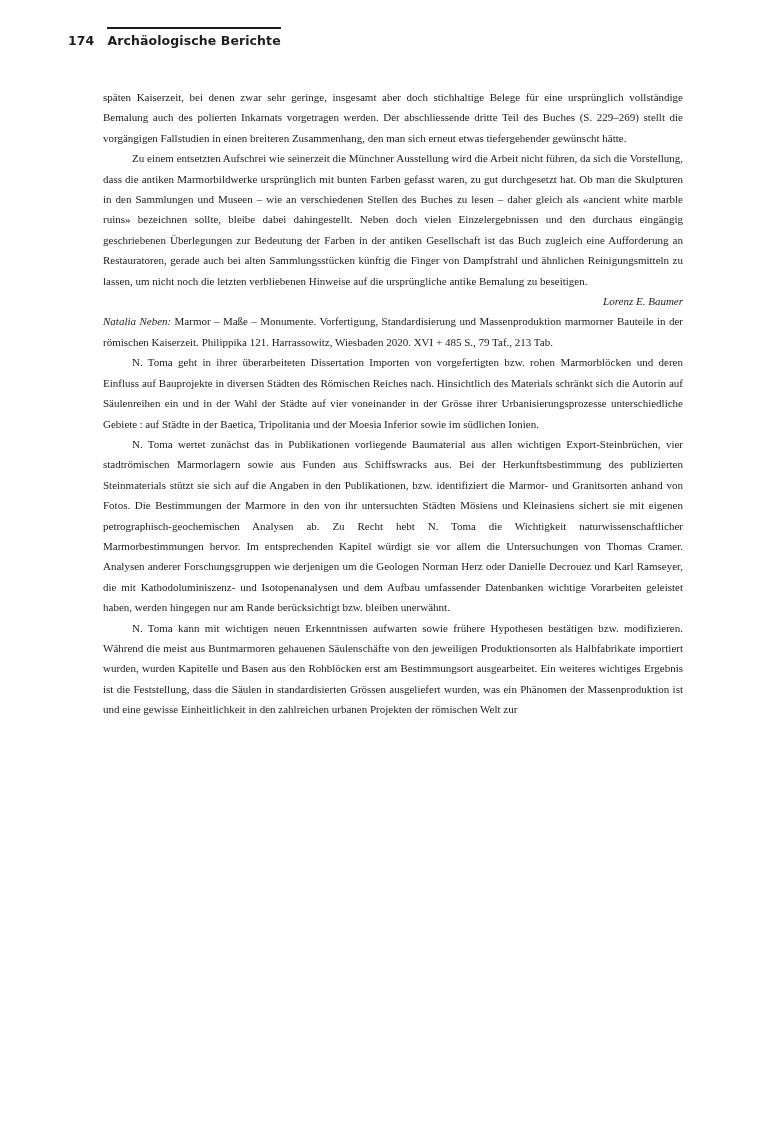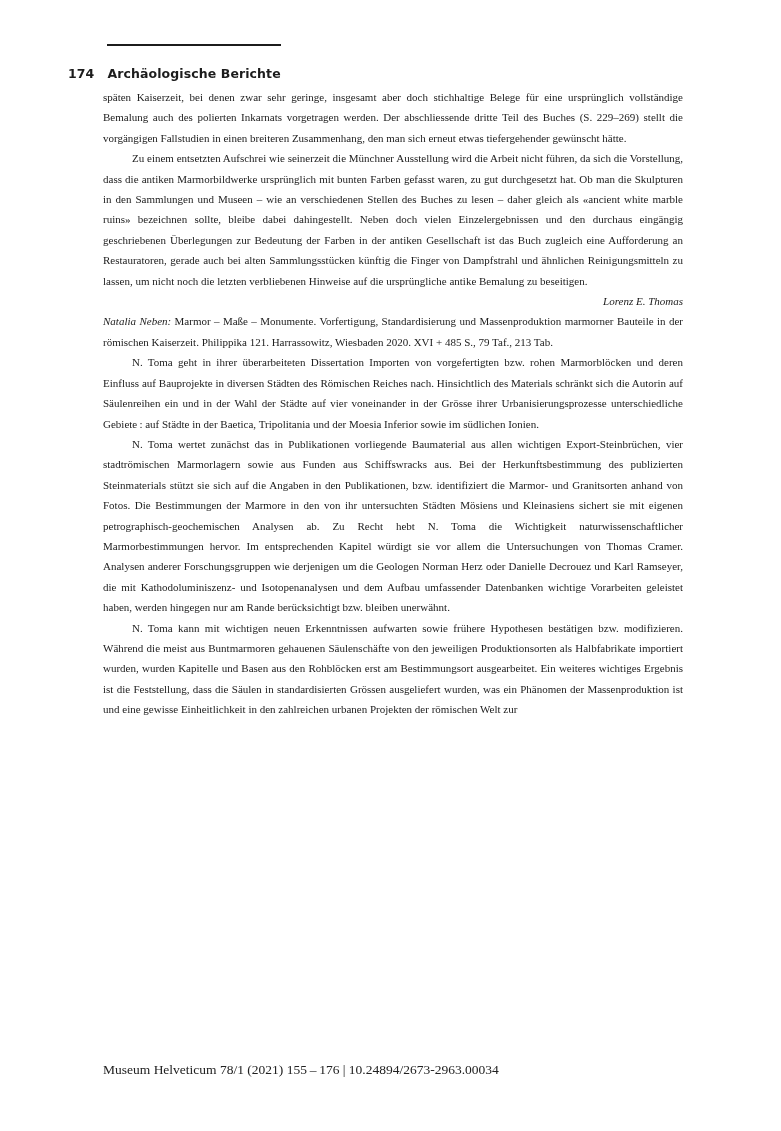--- a/index.html
+++ b/index.html
@@ -13,37 +13,37 @@
     height: 1131px;
     background: #ffffff;
     color: #212121;
     font-family: "Liberation Serif", serif;
     overflow: hidden;
   }
 
   
   .running-head {
     position: absolute;
-    top: 44px;
+    top: 27px;
     left: 68px;
     display: flex;
     align-items: baseline;
     font-family: "DejaVu Sans", "Liberation Sans", sans-serif;
     font-weight: bold;
     font-size: 12.5px;
     letter-spacing: 0.1px;
     color: #1c1c1c;
   }
   .running-head .page-num {
     margin-right: 13px;
   }
   .running-head .section-title {
     display: inline-block;
     border-top: 2px solid #1c1c1c;
-    padding-top: 20px;
+    padding-top: 4px;
   }
 
   
   .text-col {
     position: absolute;
     top: 87px;
     left: 103px;
     width: 580px;
     font-size: 11px;
     line-height: 20.4px;
@@ -90,27 +90,26 @@
     <span class="page-num">174</span>
     <span class="section-title">Archäologische Berichte</span>
   </div>
 
   <div class="text-col">
 
     <p>späten Kaiserzeit, bei denen zwar sehr geringe, insgesamt aber doch stichhaltige Belege für eine ursprünglich vollständige Bemalung auch des polierten Inkarnats vorgetragen werden. Der abschliessende dritte Teil des Buches (S. 229–269) stellt die vorgängigen Fallstudien in einen breiteren Zusammenhang, den man sich erneut etwas tiefergehen­der gewünscht hätte.</p>
 
     <p class="indent">Zu einem entsetzten Aufschrei wie seinerzeit die Münchner Ausstellung wird die Arbeit nicht führen, da sich die Vorstellung, dass die antiken Marmorbildwerke ursprünglich mit bunten Farben gefasst waren, zu gut durchgesetzt hat. Ob man die Skulpturen in den Sammlungen und Museen – wie an verschiedenen Stellen des Buches zu lesen – daher gleich als «ancient white marble ruins» bezeichnen sollte, bleibe dabei dahingestellt. Neben doch vielen Einzelergebnissen und den durchaus eingängig geschriebenen Überlegungen zur Bedeutung der Farben in der antiken Gesellschaft ist das Buch zugleich eine Aufforderung an Restauratoren, gerade auch bei alten Samm­lungsstücken künftig die Finger von Dampfstrahl und ähnlichen Reinigungsmitteln zu lassen, um nicht noch die letzten verbliebenen Hinweise auf die ursprüngliche antike Bemalung zu beseitigen.</p>
 
-    <p class="signature">Lorenz E. Thomas</p>
+    <p class="signature">Lorenz E. Baumer</p>
 
     <p class="review-heading"><span class="author">Natalia Neben: </span><span class="title">Marmor – Maße – Monumente. Vorfertigung, Standardisierung und Massenproduktion marmorner Bauteile in der römischen Kaiserzeit. </span><span class="imprint">Philippika 121. Harrassowitz, Wiesbaden 2020. XVI + 485 S., 79 Taf., 213 Tab.</span></p>
 
     <p class="indent">N. Toma geht in ihrer überarbeiteten Dissertation Importen von vorgefertigten bzw. rohen Marmorblöcken und deren Einfluss auf Bauprojekte in diversen Städten des Römischen Reiches nach. Hinsichtlich des Materials schränkt sich die Autorin auf Säulen­reihen ein und in der Wahl der Städte auf vier voneinander in der Grösse ihrer Urbani­sierungsprozesse unterschiedliche Gebiete : auf Städte in der Baetica, Tripolitania und der Moesia Inferior sowie im südlichen Ionien.</p>
 
     <p class="indent">N. Toma wertet zunächst das in Publikationen vorliegende Baumaterial aus allen wichtigen Export-Steinbrüchen, vier stadtrömischen Marmorlagern sowie aus Funden aus Schiffswracks aus. Bei der Herkunftsbestimmung des publizierten Steinmaterials stützt sie sich auf die Angaben in den Publikationen, bzw. identifiziert die Marmor- und Granitsorten anhand von Fotos. Die Bestimmungen der Marmore in den von ihr unter­suchten Städten Mösiens und Kleinasiens sichert sie mit eigenen petrographisch-geoche­mischen Analysen ab. Zu Recht hebt N. Toma die Wichtigkeit naturwissenschaftlicher Marmorbestimmungen hervor. Im entsprechenden Kapitel würdigt sie vor allem die Untersuchungen von Thomas Cramer. Analysen anderer Forschungsgruppen wie derje­nigen um die Geologen Norman Herz oder Danielle Decrouez und Karl Ramseyer, die mit Kathodoluminiszenz- und Isotopenanalysen und dem Aufbau umfassender Datenbanken wichtige Vorarbeiten geleistet haben, werden hingegen nur am Rande berücksichtigt bzw. bleiben unerwähnt.</p>
 
     <p class="indent">N. Toma kann mit wichtigen neuen Erkenntnissen aufwarten sowie frühere Hypo­thesen bestätigen bzw. modifizieren. Während die meist aus Buntmarmoren gehauenen Säulenschäfte von den jeweiligen Produktionsorten als Halbfabrikate importiert wurden, wurden Kapitelle und Basen aus den Rohblöcken erst am Bestimmungsort ausgearbeitet. Ein weiteres wichtiges Ergebnis ist die Feststellung, dass die Säulen in standardisierten Grössen ausgeliefert wurden, was ein Phänomen der Massenproduktion ist und eine gewisse Einheitlichkeit in den zahlreichen urbanen Projekten der römischen Welt zur</p>
 
   </div>
 
-  <div class="page-footer">Museum Helveticum 78/1 (2021) 155 – 176 | 10.24894/2673-2963.00034</div>
 
 </div>
 
 </body></html>

